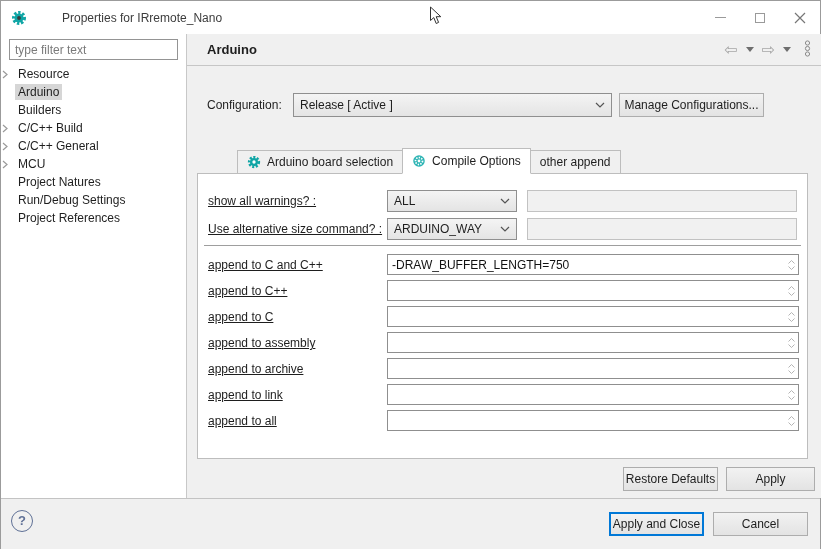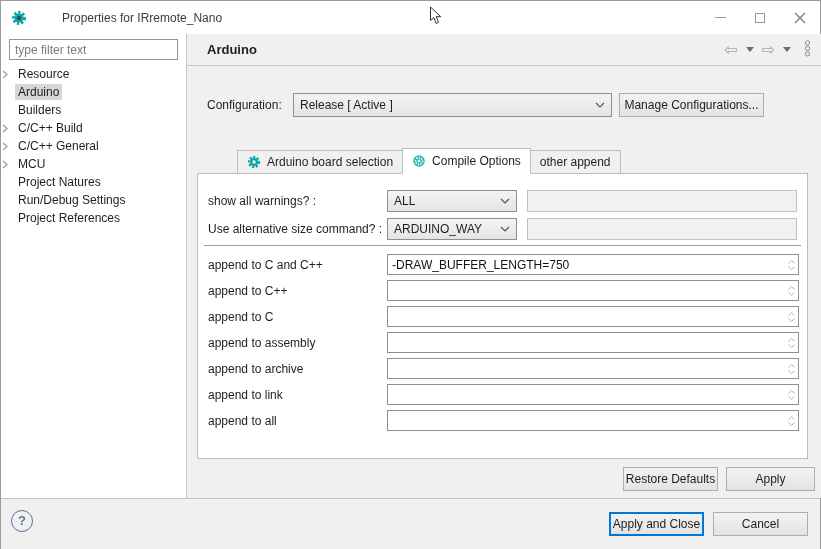--- a/index.html
+++ b/index.html
@@ -80,21 +80,21 @@
   .tab {
     height:24px; display:flex; align-items:center; gap:6px; padding:0 9px;
     border:1px solid #bdbdbd; margin-right:-1px; background:#f0f0f0; cursor:default; white-space:nowrap;
   }
   .tab.active { height:26px; background:#fff; border-bottom:1px solid #fff; z-index:4; position:relative; }
 
   .tab-panel {
     position:absolute; left:10px; top:139px; width:611px; height:286px;
     background:#fff; border:1px solid #bdbdbd; z-index:1;
   }
-  .p-label { position:absolute; left:10px; height:22px; line-height:22px; white-space:nowrap; }
+  .p-label { position:absolute; left:10px; height:22px; line-height:22px; white-space:nowrap;text-decoration:underline; }
   .combo-sm { position:absolute; left:189px; width:130px; height:22px; }
   .dis-field {
     position:absolute; left:329px; width:270px; height:22px;
     background:#f1f1f1; border:1px solid #c2c2c2;
   }
   .panel-sep { position:absolute; left:6px; right:6px; top:71px; border-top:1px solid #9e9e9e; }
 
   .afield {
     position:absolute; left:189px; width:412px; height:21px;
     background:#fff; border:1px solid #8f8f8f; display:flex; align-items:center;

